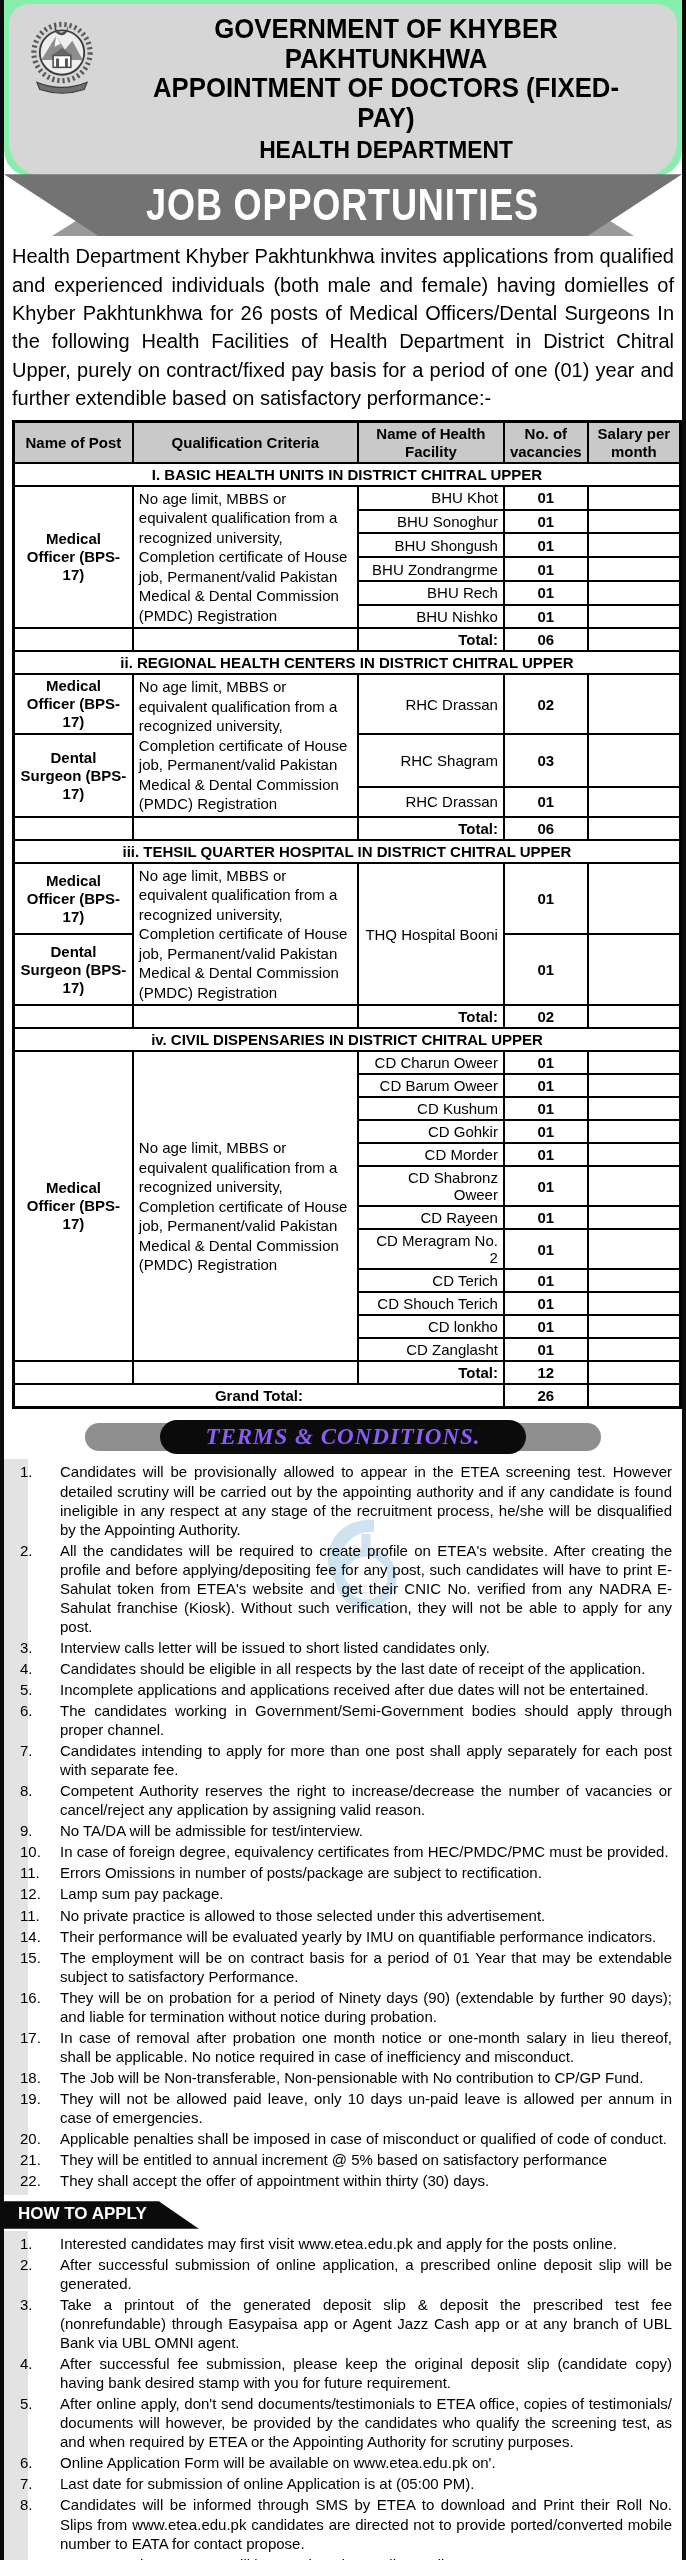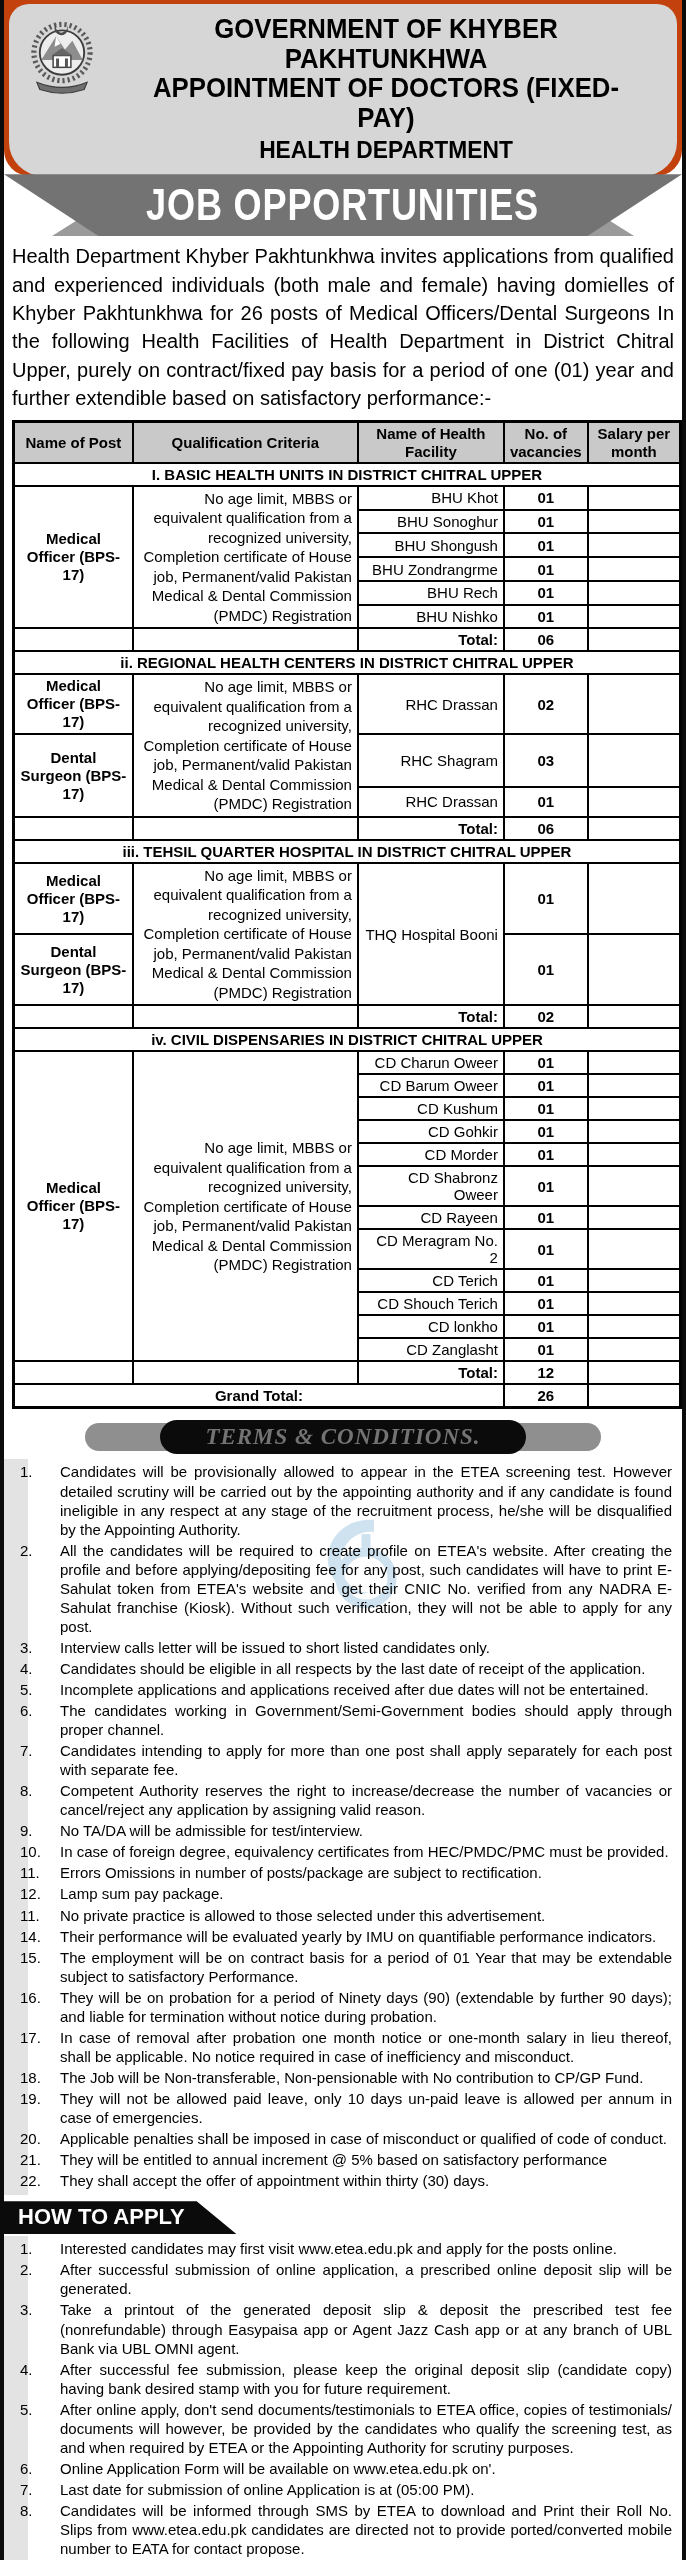--- a/index.html
+++ b/index.html
@@ -4,21 +4,21 @@
 <style>
   html,body { margin:0; padding:0; background:#777; }
   .page {
     width:686px; margin:0 auto; background:#fff; color:#000;
     font-family:"Liberation Sans", sans-serif;
     border-left:4px solid #0b0b0b; border-right:4px solid #0b0b0b;
     box-sizing:border-box; position:relative;
   }
   
   .masthead { position:relative; }
-  .masthead-frame { background:#c2410c; padding:4px 5px 0 5px; border-radius:0 0 26px 26px; }
+  .masthead-frame { background:#86efac; padding:4px 5px 0 5px; border-radius:0 0 26px 26px; }
   .masthead-box {
     background:#d6d6d6; border-radius:20px 20px 34px 34px;
     padding:10px 14px 14px 100px; position:relative; min-height:88px;
   }
   .emblem { position:absolute; left:16px; top:10px; width:74px; height:86px; }
   .mh-line { text-align:center; font-weight:bold; line-height:1.06; letter-spacing:0px; }
   .mh-org, .mh-title { font-size:28px; transform:scaleX(0.92); transform-origin:center; }
   .mh-dept { font-size:24px; margin-top:4px; transform:scaleX(0.95); }
   .job-banner { position:relative; height:62px; margin-top:-2px; }
   .tri { position:absolute; bottom:0; width:0; height:0; border-bottom:34px solid #9a9a9a; }
@@ -37,43 +37,43 @@
   .intro {
     margin:6px 8px 8px 8px; font-size:20px; line-height:1.42;
     text-align:justify; font-weight:500;
   }
   
   table.vac { border-collapse:collapse; width:670px; margin:0 8px; border:3px solid #000;padding-left:6px; }
   table.vac td { border:2px solid #000; padding:2px 5px; font-size:15px; vertical-align:middle; }
   td.th { background:#c9c9c9; font-weight:bold; text-align:center; font-size:15px; line-height:1.15; padding:5px 2px; }
   td.section-head { font-weight:bold; text-align:center; font-size:15px; padding:3px 2px; }
   td.post { font-weight:bold; text-align:center; line-height:1.2; }
-  td.qual { text-align:right; line-height:1.3; font-size:14.5px; padding:4px 8px; }
+  td.qual { text-align:left; line-height:1.3; font-size:14.5px; padding:4px 8px; }
   td.fac  { text-align:right; padding-left:8px; }
   td.vacn { text-align:center; font-weight:bold; }
   td.total-lab { font-weight:bold; }
   td.grand { font-weight:bold; text-align:center; font-size:15.5px; }
   
   .terms-banner { position:relative; height:40px; margin:8px 0 2px; }
   .pill-gray  { position:absolute; left:12%; right:12%; top:6px; height:28px; background:#8f8f8f; border-radius:16px; }
   .pill-black { position:absolute; left:23%; right:23%; top:3px; height:34px; background:#0b0b0b; border-radius:18px;
                 display:flex; align-items:center; justify-content:center; }
-  .pill-black span { color:#737373; font-family:"Liberation Serif", serif; font-style:italic; font-weight:bold;
+  .pill-black span { color:#8b5cf6; font-family:"Liberation Serif", serif; font-style:italic; font-weight:bold;
                      font-size:23px; letter-spacing:1px; white-space:nowrap; }
   
   .numlist, .bullist { list-style:none; margin:0; padding:2px 6px 4px 0; position:relative;
     background:linear-gradient(to right, #e3e3e3 0px, #e3e3e3 24px, rgba(0,0,0,0) 24px); }
   .numlist li, .bullist li { position:relative; padding:1px 4px 1px 56px; font-size:15px; line-height:1.27;
     text-align:justify; }
   .numlist .num { position:absolute; left:16px; width:34px; }
   .watermark { position:absolute; left:310px; top:55px; opacity:0.4; pointer-events:none; }
   .terms-wrap { position:relative; }
   
   .ribbon {
-    display:inline-block; background:#0b0b0b; color:#fff; font-weight:bold; font-size:22px;
+    display:inline-block; background:#0b0b0b; color:#fff; font-weight:bold; font-size:17px;
     padding:4px 52px 5px 14px; margin:6px 0 2px 0; line-height:1.1;
     clip-path:polygon(0 0, calc(100% - 40px) 0, 100% 100%, 0 100%);
   }
 </style>
 </head>
 <body>
 
 <div class="page">
 
   <header class="masthead">

